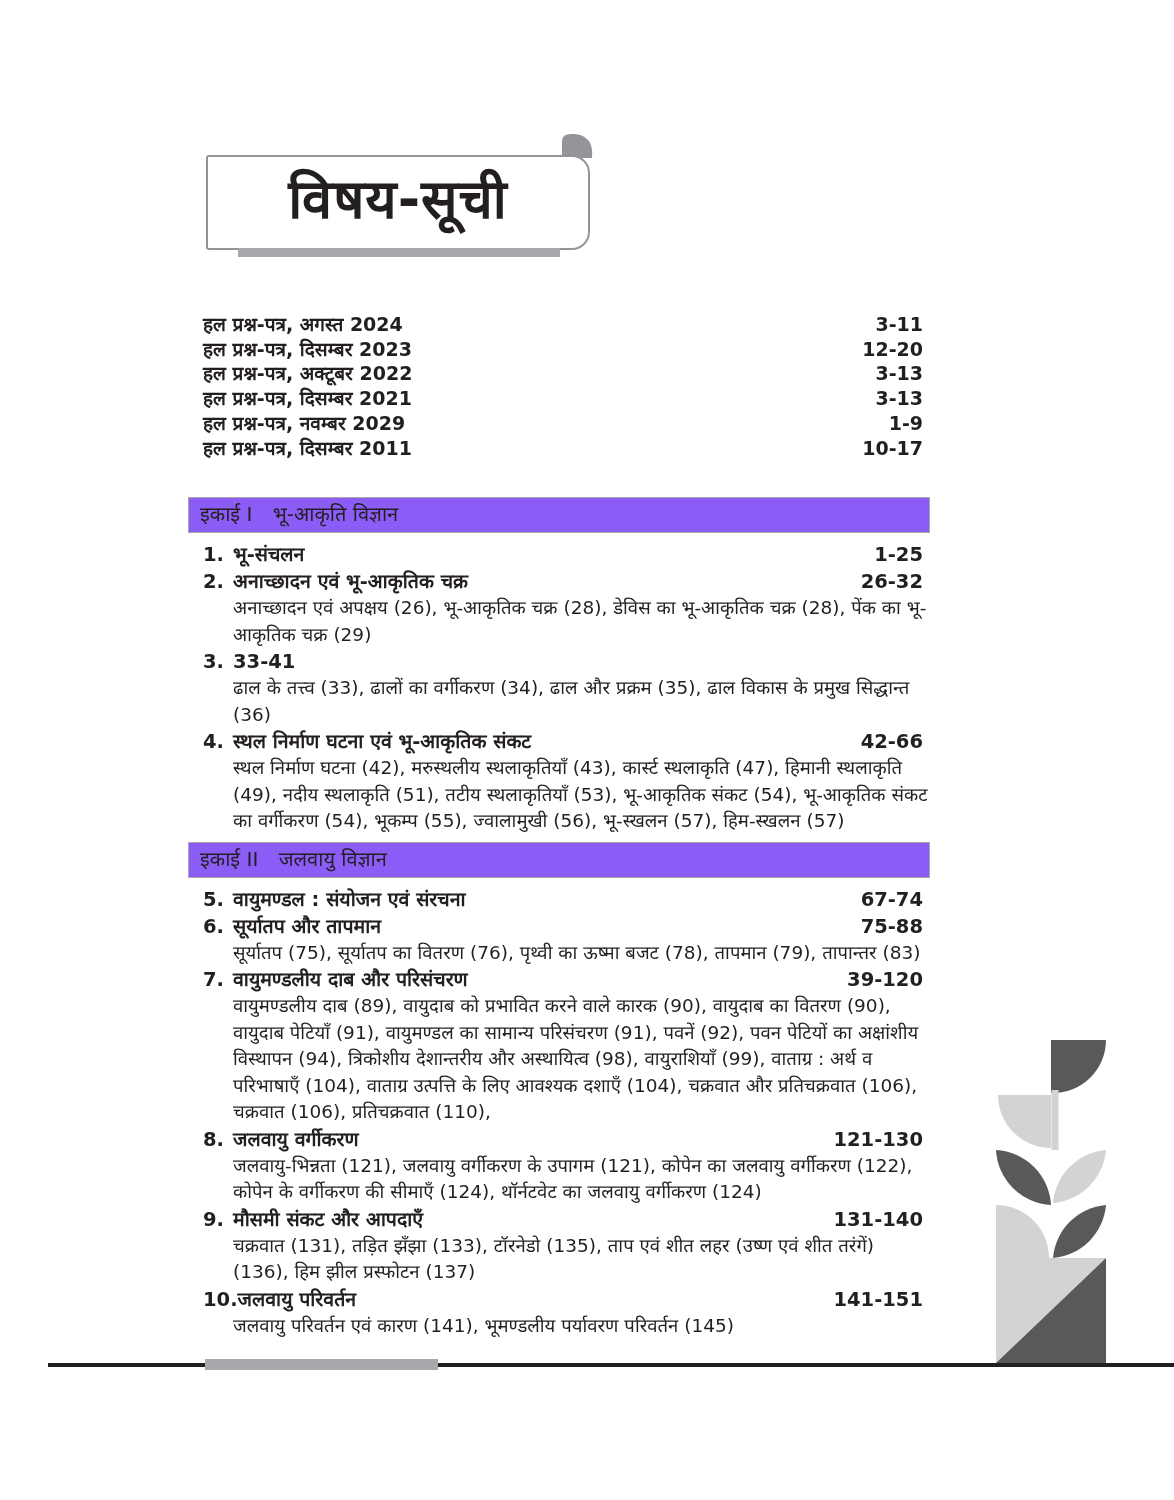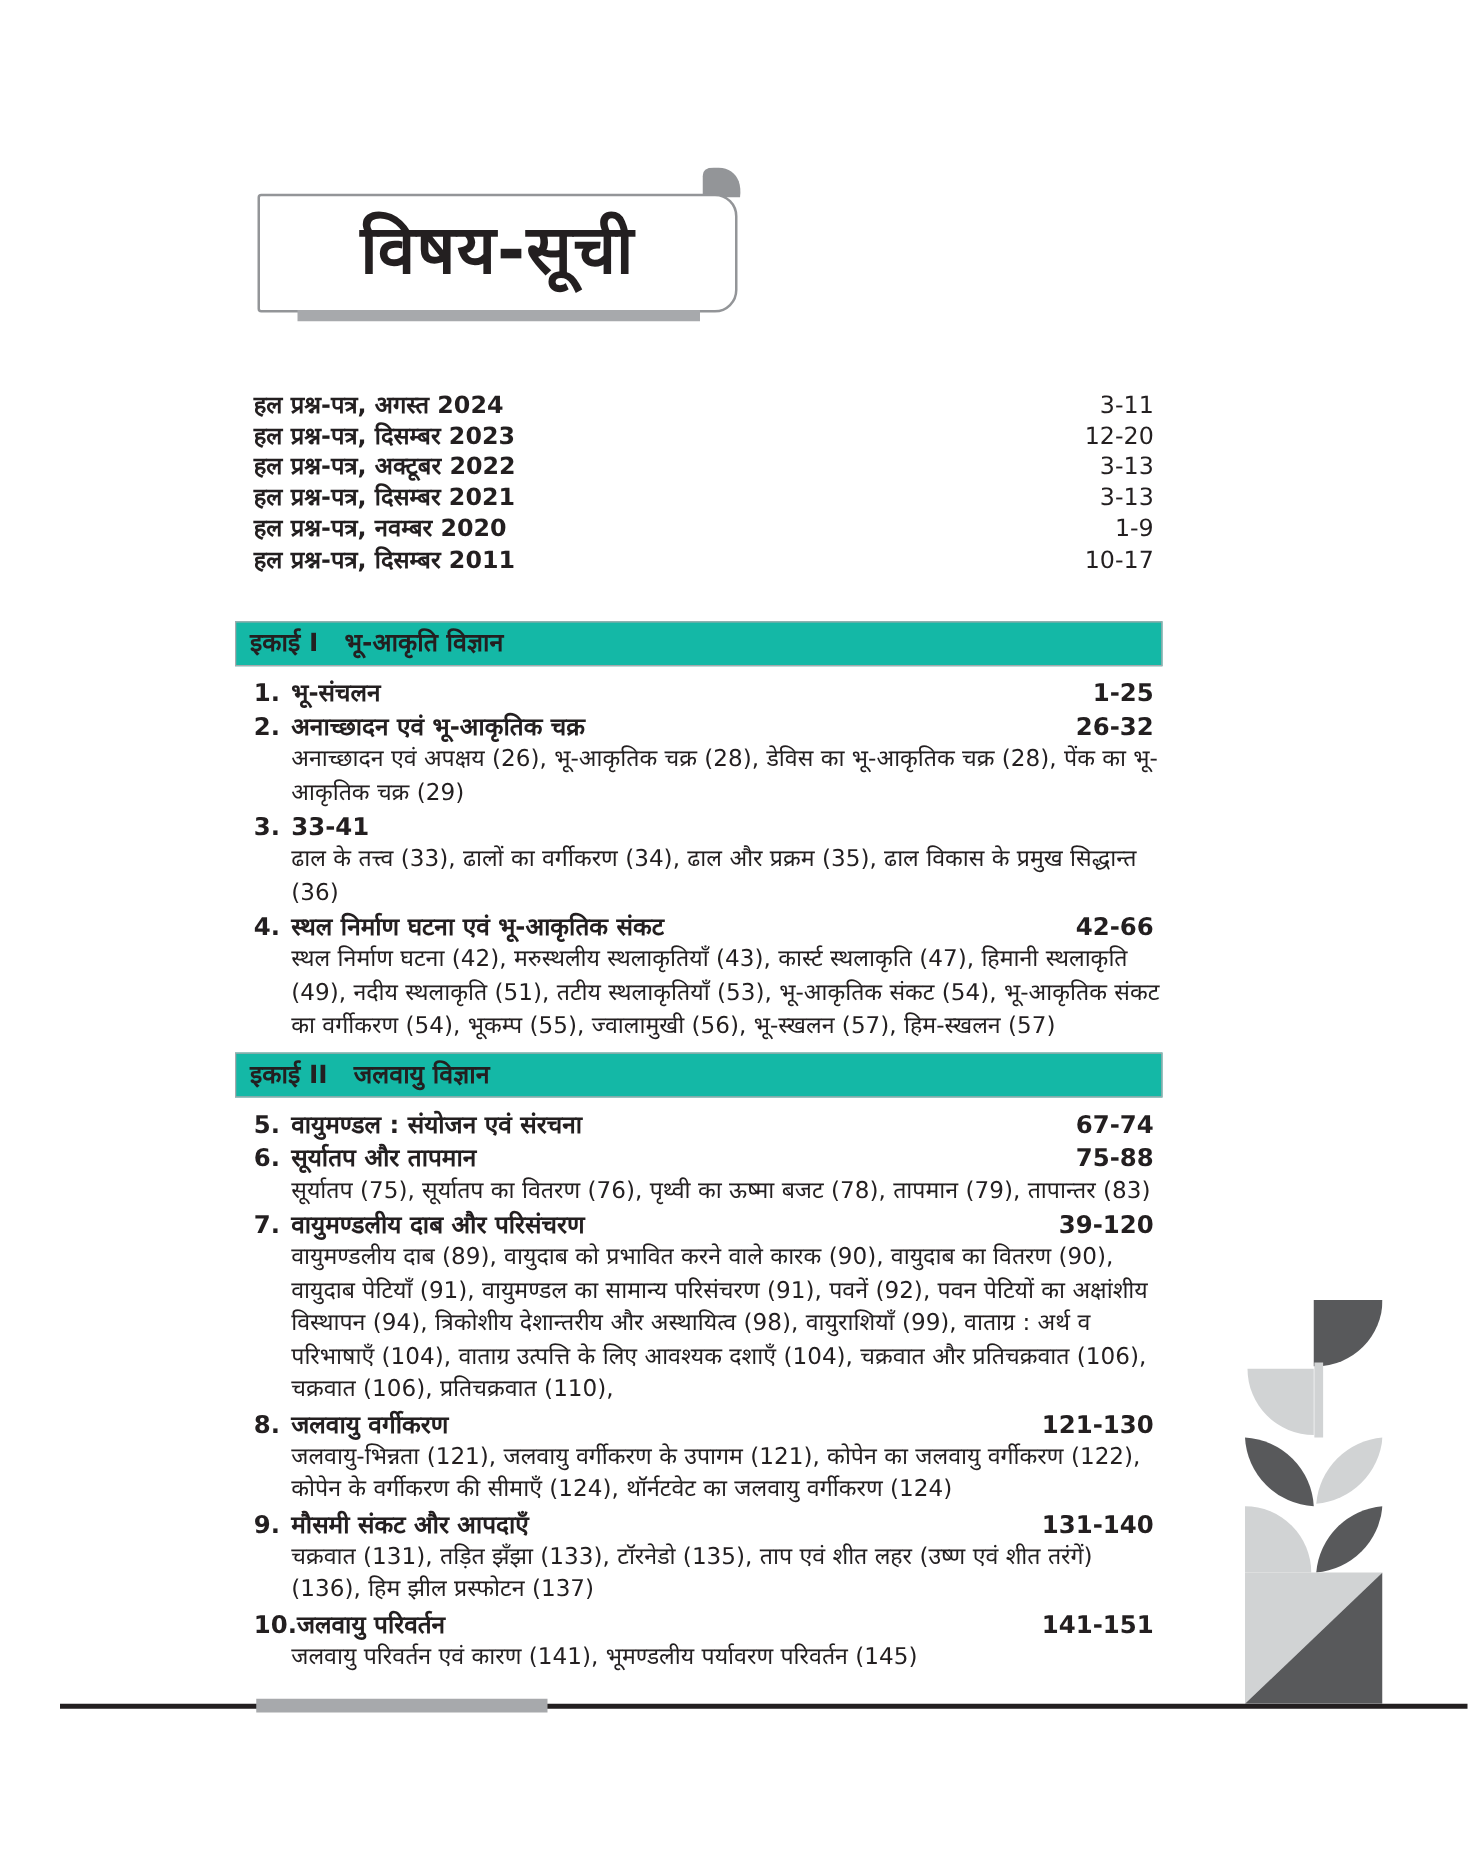--- a/index.html
+++ b/index.html
@@ -30,27 +30,27 @@
     position:absolute;left:32px;bottom:-7px;width:322px;height:9px;
     background:#a7a9ac;
   }
   
   .content{position:absolute;left:140px;top:312px;width:742px;}
   .paper-row{
     display:flex;justify-content:space-between;align-items:flex-end;
     padding:0 7px 0 15px;
     font-size:19px;font-weight:700;line-height:24.7px;
   }
-  .paper-pages{font-weight:400;}
+  .paper-pages{font-weight:700;}
   .unit-head{
     box-sizing:border-box;width:100%;
     border:1.5px solid #a7a9ac;
     padding:3px 10px 5px 11px;
-    font-size:20px;font-weight:700;line-height:26px;
-    background:#14b8a6;
+    font-size:20px;font-weight:400;line-height:26px;
+    background:#8b5cf6;
   }
   .unit-head.first{margin-top:37px;}
   .unit-head.second{margin-top:7px;}
   .unit-label{margin-right:14px;}
   .chapters{margin-top:8px;}
   .chapter{margin:0;}
   .ch-head{
     display:flex;align-items:baseline;
     padding:0 7px 0 15px;
     font-size:19.5px;font-weight:700;line-height:27px;
@@ -96,21 +96,21 @@
       </div>
       <div class="paper-row">
         <span>हल प्रश्न-पत्र, अक्टूबर 2022</span>
         <span class="paper-pages">3-13</span>
       </div>
       <div class="paper-row">
         <span>हल प्रश्न-पत्र, दिसम्बर 2021</span>
         <span class="paper-pages">3-13</span>
       </div>
       <div class="paper-row">
-        <span>हल प्रश्न-पत्र, नवम्बर 2020</span>
+        <span>हल प्रश्न-पत्र, नवम्बर 2029</span>
         <span class="paper-pages">1-9</span>
       </div>
       <div class="paper-row">
         <span>हल प्रश्न-पत्र, दिसम्बर 2011</span>
         <span class="paper-pages">10-17</span>
       </div>
     </div>
 
     <div class="unit-head first">
       <span class="unit-label">इकाई I</span>

